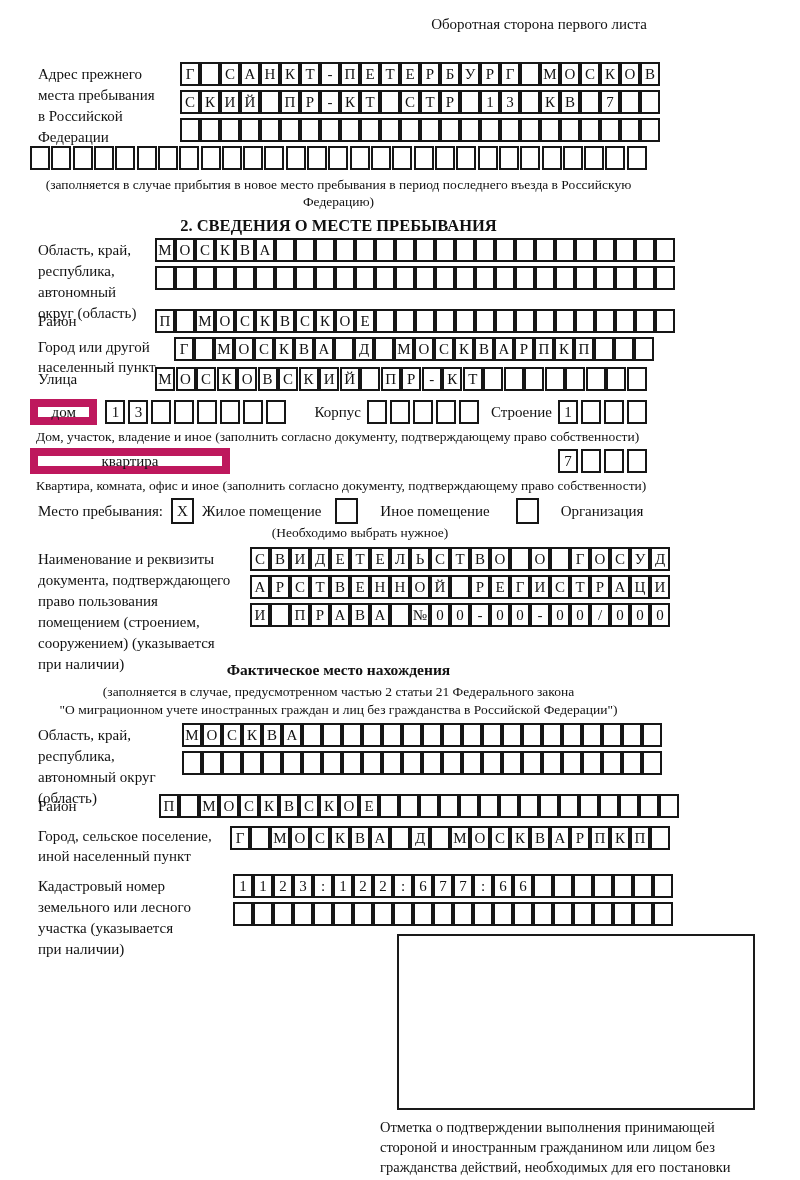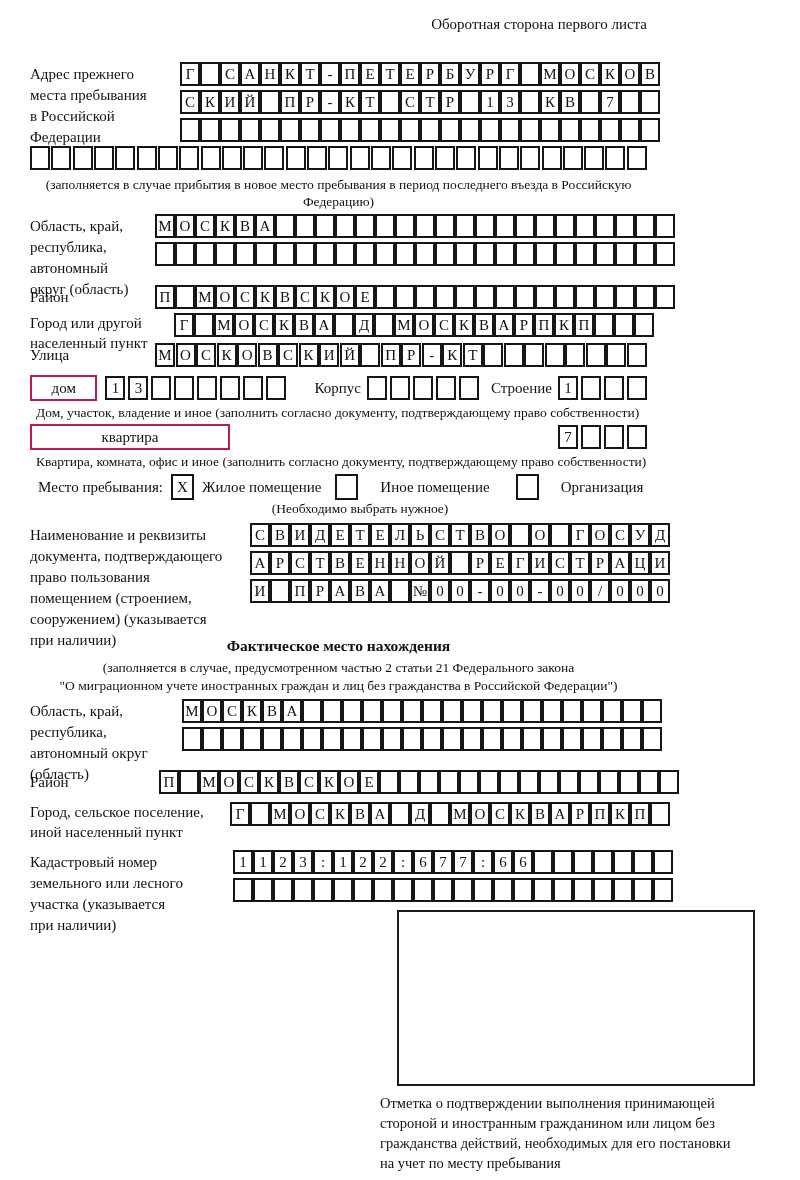--- a/index.html
+++ b/index.html
@@ -2,21 +2,21 @@
 <html><head>
 <meta charset="utf-8">
 <style>
   html,body{margin:0;padding:0;background:#fff;}
   body{width:800px;height:1180px;overflow:hidden;color:#111;
        font-family:"Liberation Serif", serif;}
   .page{box-sizing:border-box;width:692px;padding:14px 45px 14px 30px;}
   .note-right{text-align:right;font-size:15px;line-height:20px;margin-bottom:28px;}
   
   .frow{position:relative;}
-  .lbl{position:absolute;left:0;top:2px;font-size:15px;line-height:21px;}
+  .lbl{position:absolute;left:8px;top:2px;font-size:15px;line-height:21px;}
   .lbl .line{white-space:nowrap;}
   .boxes{display:flex;flex-direction:column;gap:4px;}
   .cells{display:flex;justify-content:space-between;}
   .cell{box-sizing:border-box;flex:0 0 20px;width:20px;height:24px;
         border:2px solid #161616;background:#fff;display:flex;align-items:center;
         justify-content:center;font-size:15px;line-height:1;}
   .cells-g{display:flex;gap:3px;}
   .cells-g .cell{flex:0 0 20px;}
   
   .off150 .boxes{margin-left:150px;}
@@ -24,21 +24,21 @@
   .off144 .boxes{margin-left:144px;}
   .off220 .boxes{margin-left:220px;}
   .off152 .boxes{margin-left:152px;}
   .off129 .boxes{margin-left:129px;}
   .off200 .boxes{margin-left:200px;}
   .off203 .boxes{margin-left:203px;}
   .caption{font-size:13.5px;line-height:17px;}
   .center{text-align:center;}
   .sec-title{font-size:16.5px;font-weight:bold;text-align:center;margin:6px 0 2px;}
   .sub-title{font-size:15.5px;font-weight:bold;text-align:center;margin:34px 0 4px;}
-  .fieldbox{box-sizing:border-box;border:2px solid #be185d;height:26px;
+  .fieldbox{box-sizing:border-box;border:8px solid #be185d;height:26px;
             display:flex;align-items:center;justify-content:center;font-size:15px;}
   .inline-row{display:flex;align-items:center;}
   .inline-lbl{font-size:15px;white-space:nowrap;}
   .chk{box-sizing:border-box;width:23px;height:26px;border:2px solid #161616;
        display:flex;align-items:center;justify-content:center;font-size:15px;}
   .stamp{box-sizing:border-box;width:358px;height:176px;border:2px solid #1a1a1a;
          margin:8px 0 0 367px;}
   .stamp-caption{width:390px;margin:7px 0 0 350px;text-align:left;
                  font-size:14.5px;line-height:20px;}
   .mt4{margin-top:4px;}
@@ -171,20 +171,21 @@
       <span class="cell"></span>
       <span class="cell"></span>
       <span class="cell"></span>
       <span class="cell"></span>
       <span class="cell"></span>
       <span class="cell"></span>
       <span class="cell"></span>
     </div>
   <div class="caption center" style="margin:6px 0 4px;">(заполняется в случае прибытия в новое место пребывания в период последнего въезда в Российскую Федерацию)</div>
 
+  <div class="sec-title">2. СВЕДЕНИЯ О МЕСТЕ ПРЕБЫВАНИЯ</div>
 
   <div class="frow off125 h52 mb19">
     <div class="lbl">
         <div class="line">Область, край,</div>
         <div class="line">республика,</div>
         <div class="line">автономный</div>
         <div class="line">округ (область)</div>
       </div>
     <div class="boxes">
       <div class="cells">

